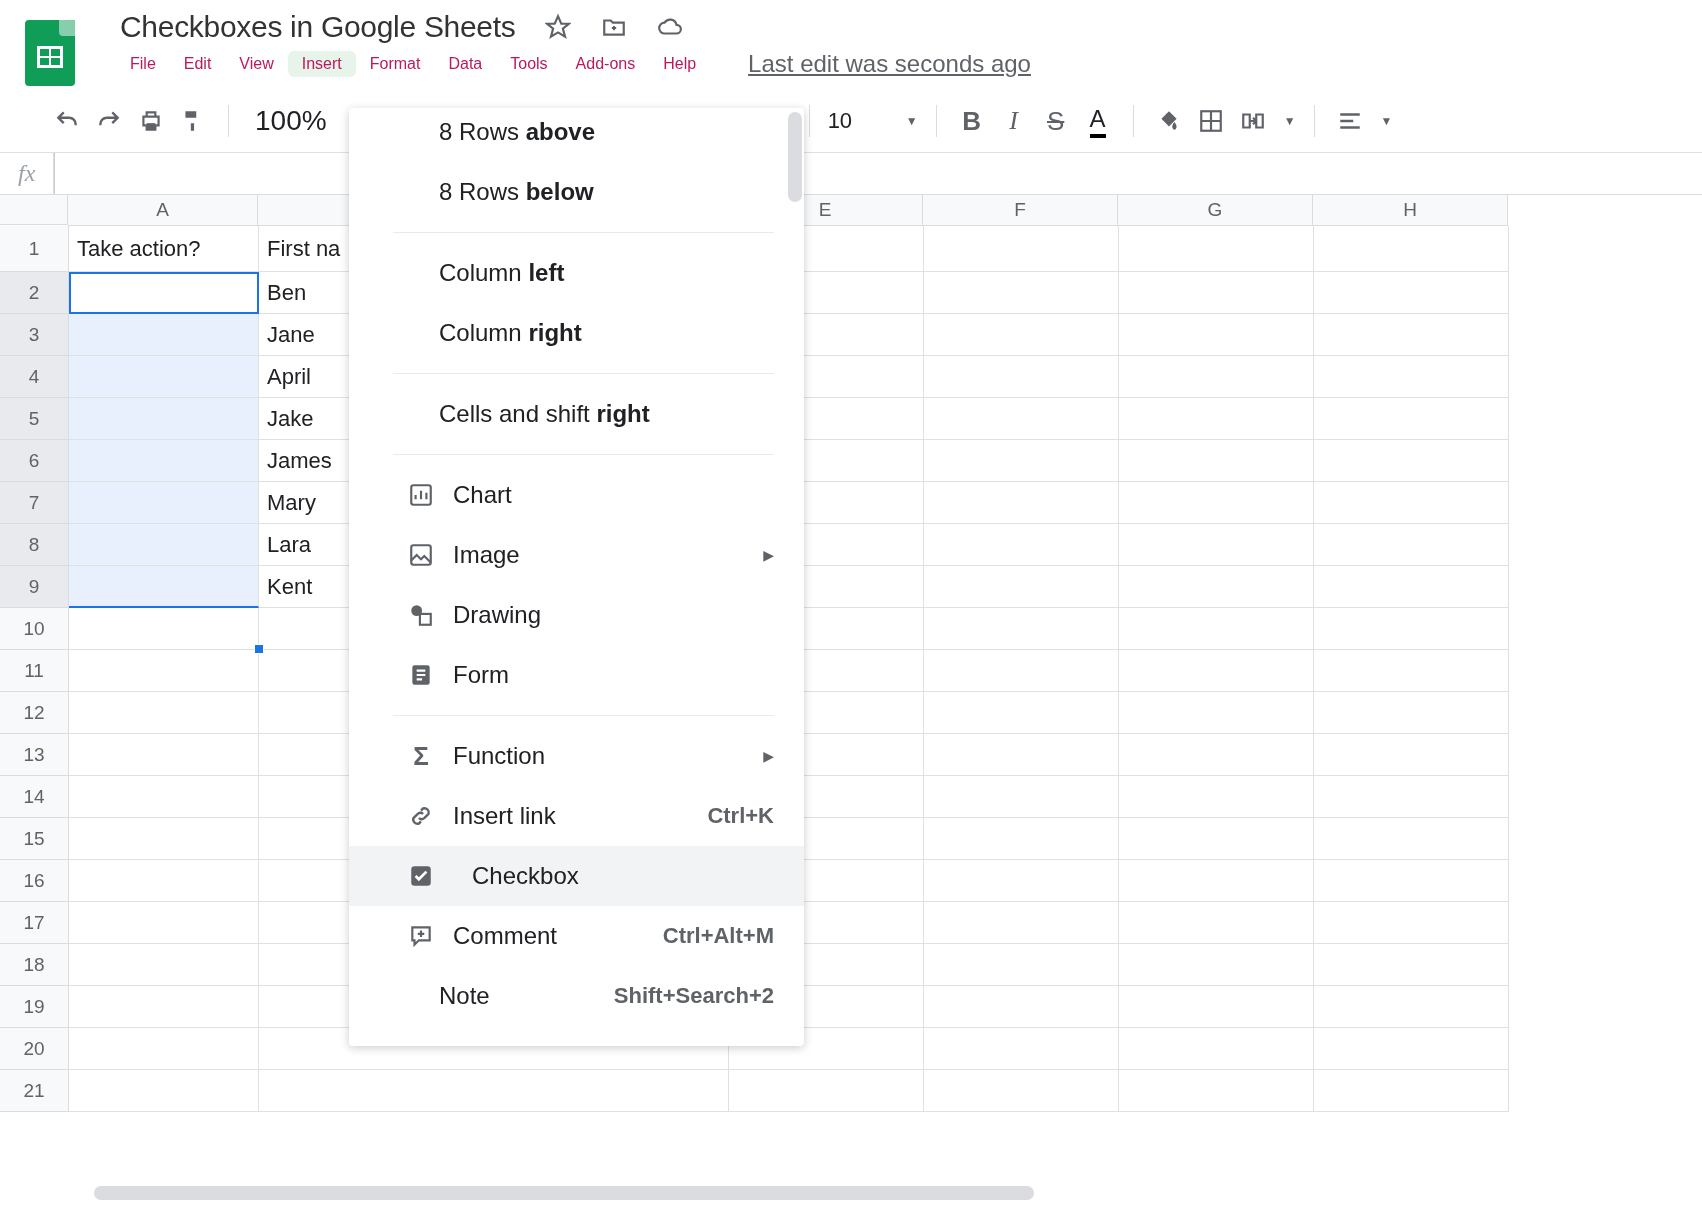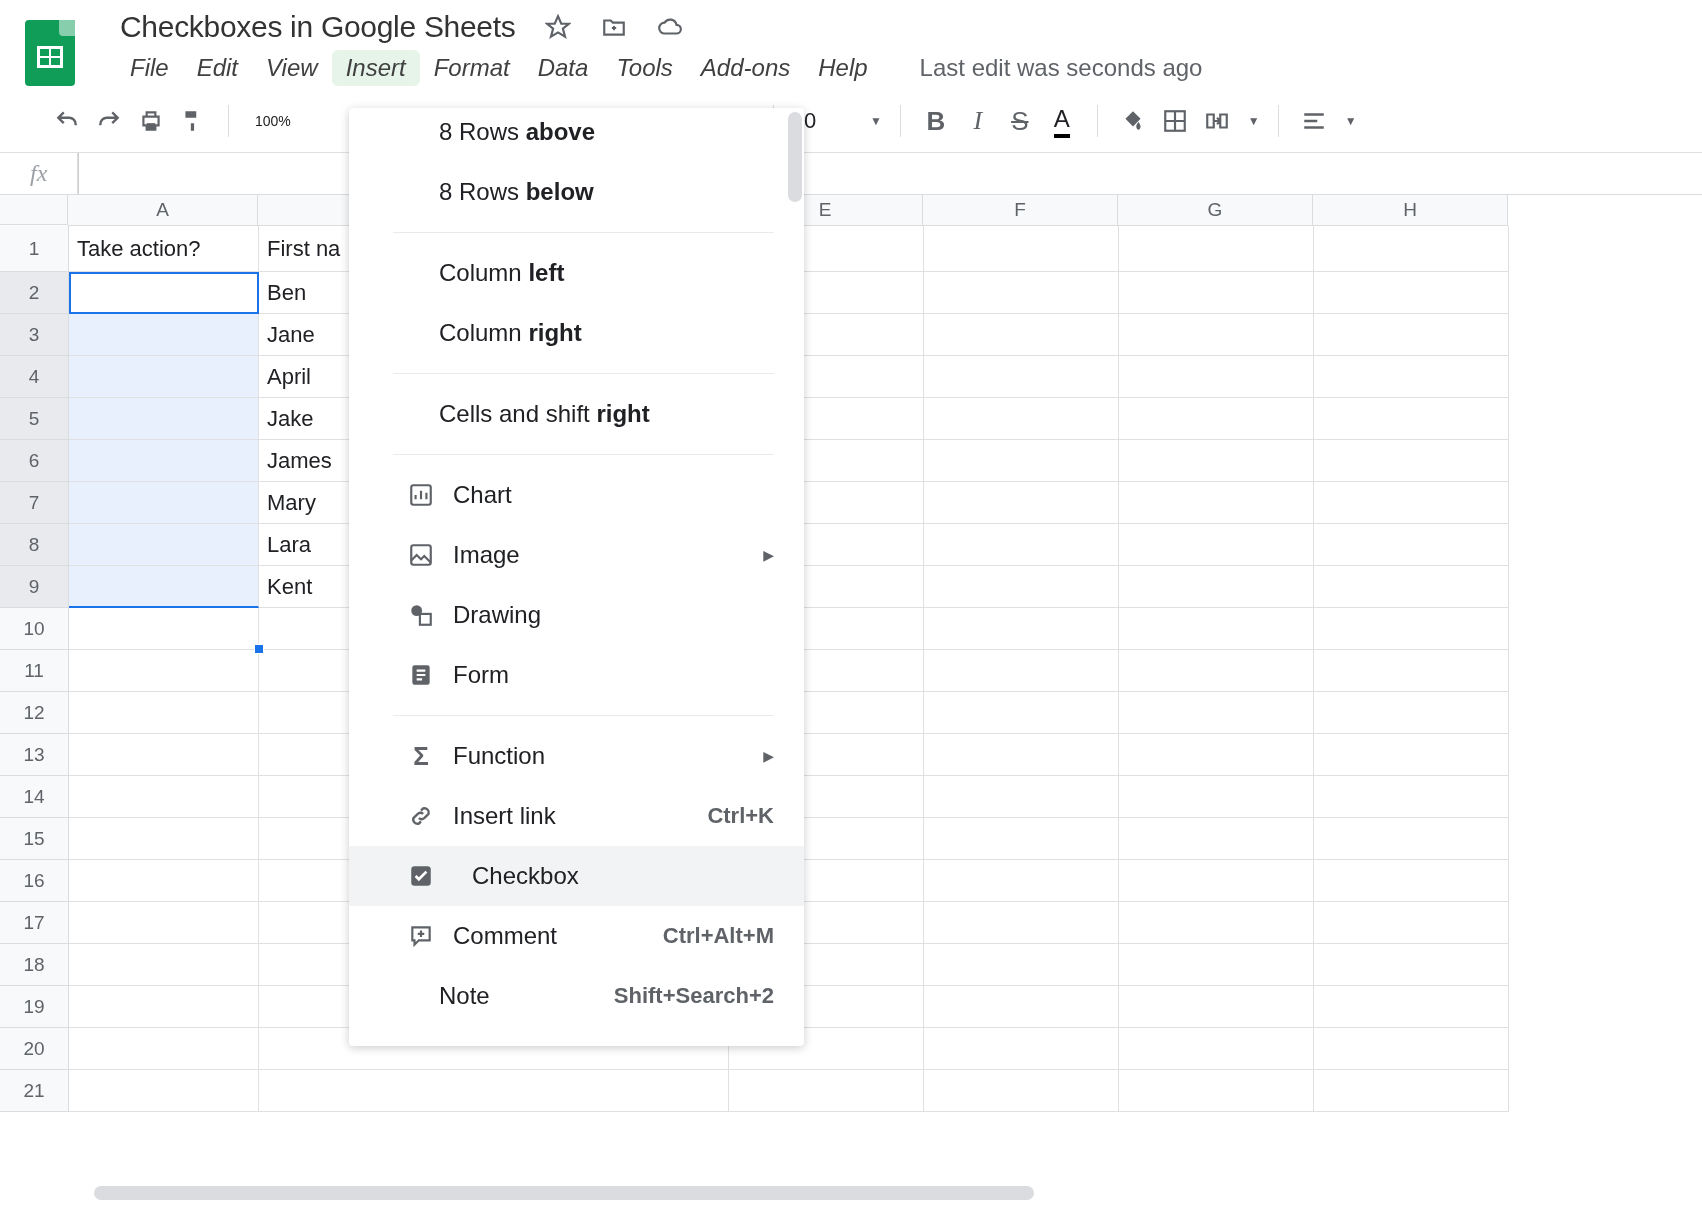--- a/index.html
+++ b/index.html
@@ -11,34 +11,34 @@
 .logo::before { content: ''; position: absolute; top: 0; right: 0; width: 16px; height: 16px; background: #87ceac; border-bottom-left-radius: 4px; }
 .logo-grid { width: 26px; height: 22px; border: 2.5px solid #fff; display: grid; grid-template-columns: 1fr 1fr; grid-template-rows: 1fr 1fr; margin-top: 8px; }
 .logo-grid div { border: 1px solid #fff; }
 
 .title-area { flex: 1; }
 .title-row { display: flex; align-items: center; gap: 30px; padding: 2px 0 6px 30px; }
 .doc-title { font-size: 30px; color: #333; font-weight: 400; letter-spacing: -0.3px; }
 .title-icon { width: 26px; height: 26px; display: flex; align-items: center; justify-content: center; color: #5f6368; }
 
 .menubar { display: flex; gap: 0; padding-left: 26px; align-items: center; }
-.menu-item { padding: 4px 14px; font-size: 24px; color: #404040; cursor: pointer; border-radius: 6px; font-style: italic; }
+.menu-item { padding: 4px 14px; font-size: 16px; color: #be185d; cursor: pointer; border-radius: 6px; }
 .menu-item.active { background: #e6f4ea; }
-.last-edit { color: #5f6368; margin-left: 38px; font-size: 24px; }
+.last-edit { color: #5f6368; text-decoration: underline; margin-left: 38px; font-size: 24px; }
 
 .toolbar { display: flex; align-items: center; padding: 18px 20px 14px 50px; gap: 8px; border-bottom: 1px solid #e0e0e0; }
 .tb-btn { width: 34px; height: 34px; display: flex; align-items: center; justify-content: center; color: #5f6368; cursor: pointer; }
 .tb-sep { width: 1px; height: 32px; background: #dadce0; margin: 0 10px; }
-.tb-zoom { font-size: 14px; color: #202124; padding: 0 8px; }
+.tb-zoom { font-size: 28px; color: #202124; padding: 0 8px; }
 .tb-font { font-size: 22px; color: #202124; width: 110px; display: flex; align-items: center; justify-content: space-between; overflow: hidden; white-space: nowrap; }
 .tb-fontsize { font-size: 22px; color: #202124; width: 90px; display: flex; align-items: center; justify-content: space-between; }
 .tb-dropdown { color: #5f6368; font-size: 12px; margin-left: 6px; }
 
 .formula-bar { display: flex; align-items: center; border-bottom: 1px solid #dadce0; height: 42px; }
-.fx { font-style: italic; font-family: 'Times New Roman', serif; font-size: 24px; color: #9aa0a6; padding: 0 30px; border-right: 1px solid #dadce0; height: 100%; display: flex; align-items: center; }
+.fx { font-style: italic; font-family: 'Times New Roman', serif; font-size: 24px; color: #9aa0a6; padding: 0 18px; border-right: 1px solid #dadce0; height: 100%; display: flex; align-items: center; }
 
 .sheet-area { display: flex; position: relative; }
 .corner { width: 68px; height: 30px; background: #f8f9fa; border-right: 1px solid #dadce0; border-bottom: 1px solid #dadce0; }
 .col-headers { display: flex; background: #f8f9fa; border-bottom: 1px solid #dadce0; }
 .col-header { text-align: center; font-size: 19px; color: #5f6368; border-right: 1px solid #dadce0; height: 30px; line-height: 30px; }
 .col-a { width: 190px; }
 .col-b { width: 470px; }
 .col-e, .col-f, .col-g, .col-h { width: 195px; }
 
 .rows-area { display: flex; }

